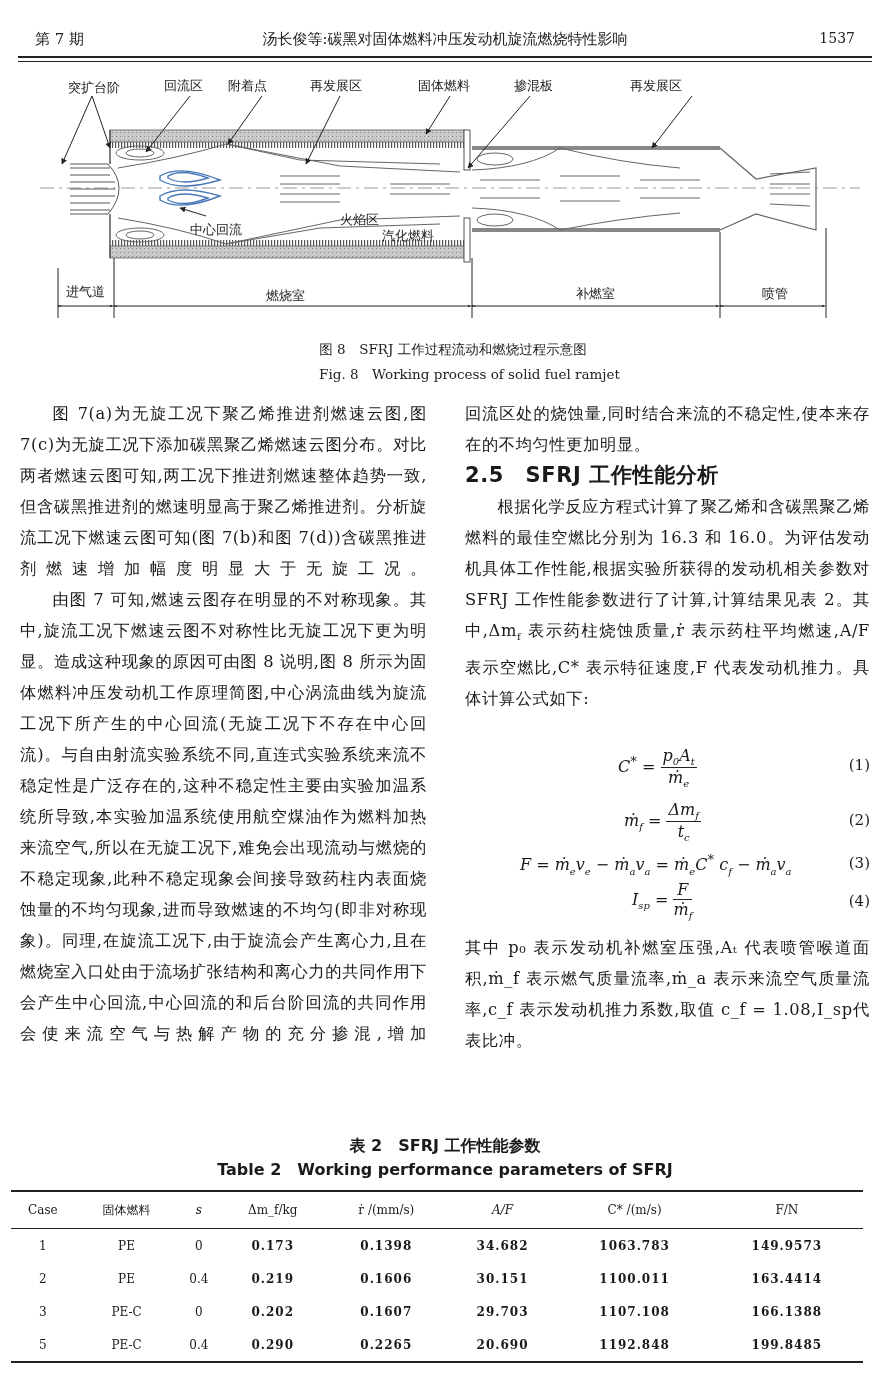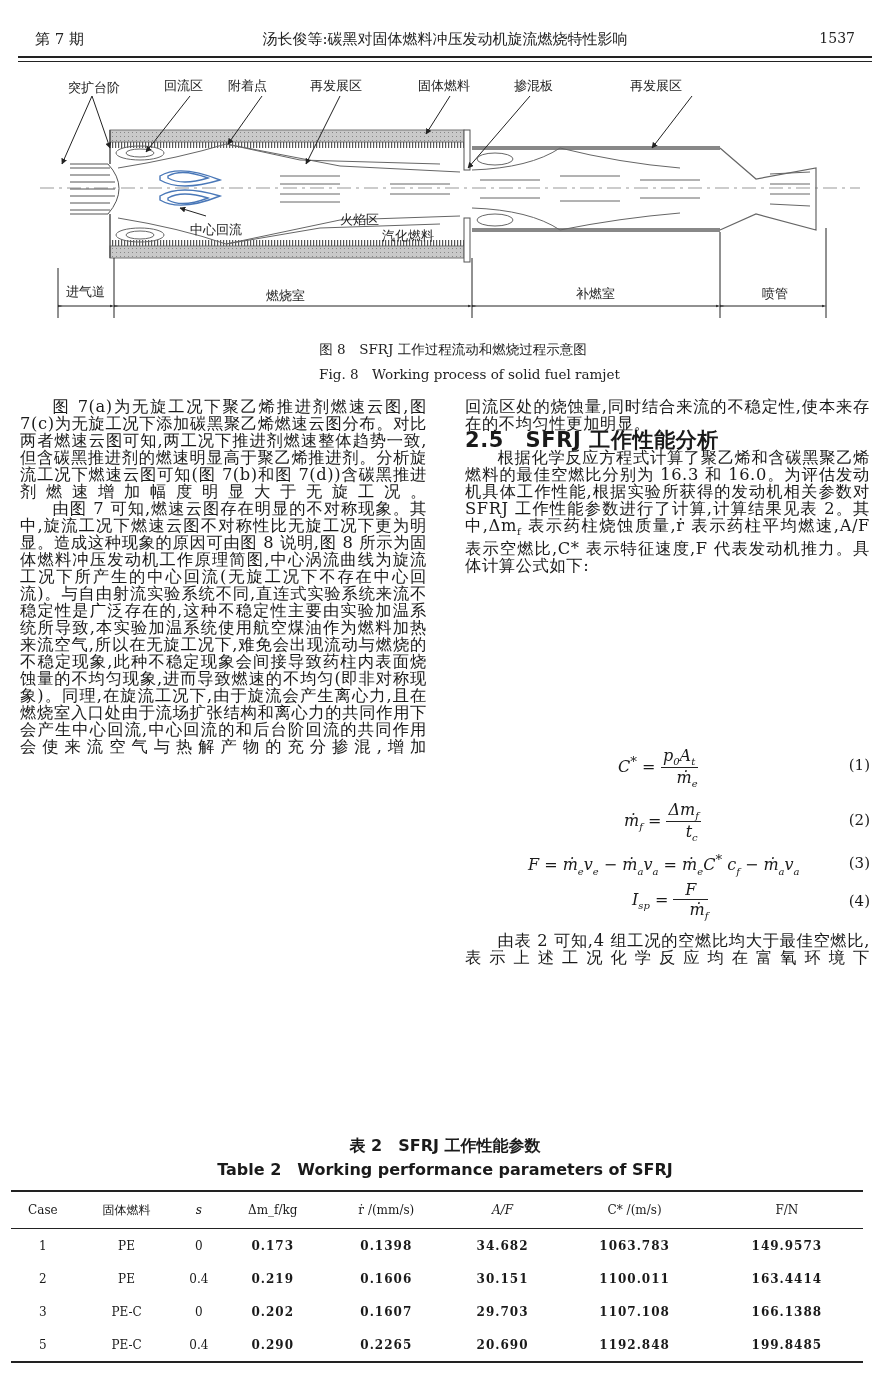--- a/index.html
+++ b/index.html
@@ -11,33 +11,33 @@
   .hdr-left{left:35px;}
   .hdr-center{left:0;right:0;text-align:center;}
   .hdr-right{right:35px;font-size:14px;}
   .hdr-rule1{left:18px;right:18px;top:56px;height:0;border-top:2px solid #222;}
   .hdr-rule2{left:18px;right:18px;top:61px;height:0;border-top:1px solid #222;}
   
   .fig{left:40px;top:68px;width:820px;height:262px;}
   .figlabel{font-size:13px;fill:#222;font-family:"DejaVu Sans","Liberation Sans",sans-serif;}
   .caption{left:16px;right:0;text-align:center;font-size:13.5px;color:#222;}
   
-  .col{font-size:16.3px;line-height:17px;text-align:justify;text-align-last:justify;letter-spacing:0.6px;}
+  .col{font-size:16.3px;line-height:31px;text-align:justify;text-align-last:justify;letter-spacing:0.6px;}
   .col p{margin:0;}
   .col .last{text-align-last:left;}
   .ind{text-indent:2em;}
   .left{left:20px;top:398px;width:407px;}
   .right{left:465px;top:398px;width:405px;}
   .sec{font-family:"DejaVu Sans","Liberation Sans",sans-serif;font-weight:bold;font-size:21px;text-align-last:left;}
   
   .eq{position:absolute;font-size:16px;font-style:italic;}
   .eqn{position:absolute;right:20px;font-size:15px;font-style:normal;}
   .frac{display:inline-block;vertical-align:middle;text-align:center;}
   .frac .num{display:block;border-bottom:1px solid #222;padding:0 2px;}
-  .frac .den{display:block;margin-left:16px;}
+  .frac .den{display:block;}
   sub{font-size:10px;}
   
   .tcap{left:0;right:0;text-align:center;font-family:"DejaVu Sans","Liberation Sans",sans-serif;font-weight:bold;font-size:16px;}
   table{position:absolute;left:11px;top:1190px;width:852px;border-collapse:collapse;font-size:12px;}
   table thead tr{border-top:2px solid #222;border-bottom:1.5px solid #222;}
   table tbody tr:last-child{border-bottom:2px solid #222;}
   th,td{text-align:center;font-weight:normal;height:33px;padding:0;}
   th{height:36px;}
   .num-cell{letter-spacing:1px;font-weight:bold;}
 </style>
@@ -193,32 +193,32 @@
 <div class="eq" style="left:618px;top:746px;">
   C<sup>*</sup> = <span class="frac"><span class="num">p<sub>0</sub>A<sub>t</sub></span><span class="den">ṁ<sub>e</sub></span></span>
 </div>
 <div class="eqn" style="top:756px;">(1)</div>
 
 <div class="eq" style="left:624px;top:800px;">
   ṁ<sub>f</sub> = <span class="frac"><span class="num">Δm<sub>f</sub></span><span class="den">t<sub>c</sub></span></span>
 </div>
 <div class="eqn" style="top:811px;">(2)</div>
 
-<div class="eq" style="left:520px;top:852px;margin-left:8px;">
+<div class="eq" style="left:520px;top:852px;">
   F = ṁ<sub>e</sub>v<sub>e</sub> − ṁ<sub>a</sub>v<sub>a</sub> = ṁ<sub>e</sub>C<sup>*</sup> c<sub>f</sub> − ṁ<sub>a</sub>v<sub>a</sub>
 </div>
 <div class="eqn" style="top:854px;">(3)</div>
 
 <div class="eq" style="left:632px;top:880px;">
   I<sub>sp</sub> = <span class="frac"><span class="num">F</span><span class="den">ṁ<sub>f</sub></span></span>
 </div>
 <div class="eqn" style="top:892px;">(4)</div>
 
 <div class="abs col" style="left:465px;top:932px;width:405px;">
-  <p class="ind">由表 2 可知,4 组工况的空燃比均大于最佳空燃比,表示上述工况化学反应均在富氧环境下</p>
+  <p class="last">其中 p₀ 表示发动机补燃室压强,Aₜ 代表喷管喉道面积,ṁ_f 表示燃气质量流率,ṁ_a 表示来流空气质量流率,c_f 表示发动机推力系数,取值 c_f = 1.08,I_sp代表比冲。</p>
 </div>
 
 <div class="abs tcap" style="top:1136px;">表 2　SFRJ 工作性能参数</div>
 <div class="abs tcap" style="top:1160px;">Table 2　Working performance parameters of SFRJ</div>
 
 <table>
   <thead>
     <tr>
       <th>Case</th>
       <th>固体燃料</th>

